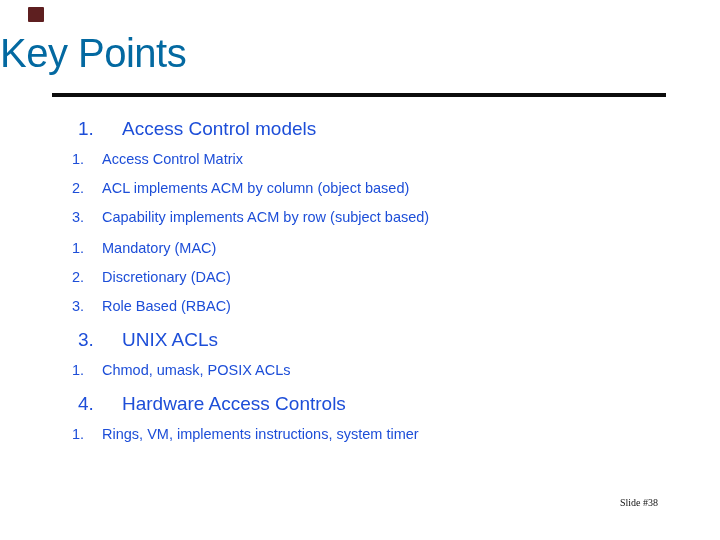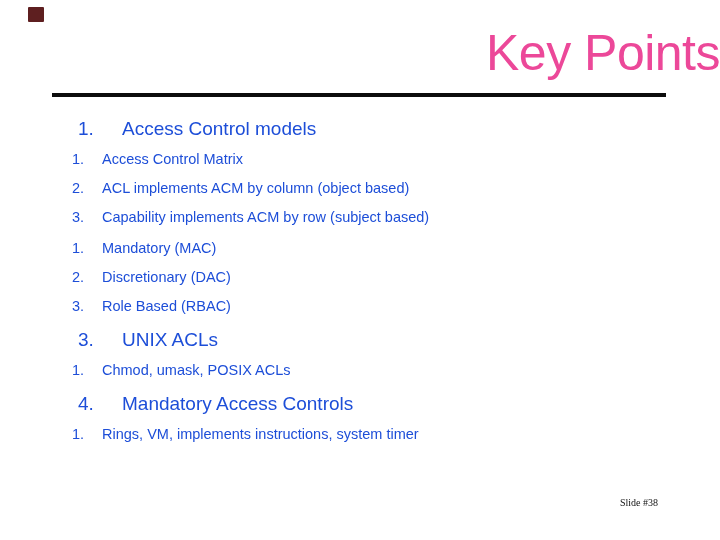--- a/index.html
+++ b/index.html
@@ -22,25 +22,25 @@
     width: 16px;
     height: 15px;
     background: #5e1f20;
     border-radius: 1px;
   }
   .slide-title {
     position: absolute;
     top: 28px;
     left: 0;
     width: 100%;
-    text-align: right;
-    font-size: 50px;
+    text-align: left;
+    font-size: 40px;
     line-height: 50px;
     letter-spacing: -0.5px;
-    color: #ec4899;
+    color: #0369a1;
     font-weight: 400;
   }
   .title-rule {
     position: absolute;
     left: 52px;
     top: 93px;
     width: 614px;
     height: 4px;
     background: #0c0c0c;
   }
@@ -128,21 +128,21 @@
       <div class="h-row">
         <span class="h-num">3.</span><span>UNIX ACLs</span>
       </div>
       <div class="i-row">
         <span class="i-num">1.</span><span>Chmod, umask, POSIX ACLs</span>
       </div>
     </div>
 
     <div class="section">
       <div class="h-row">
-        <span class="h-num">4.</span><span>Mandatory Access Controls</span>
+        <span class="h-num">4.</span><span>Hardware Access Controls</span>
       </div>
       <div class="i-row">
         <span class="i-num">1.</span><span>Rings, VM, implements instructions, system timer</span>
       </div>
     </div>
 
   </div>
 
   <div class="slide-footer">Slide #38</div>
 

